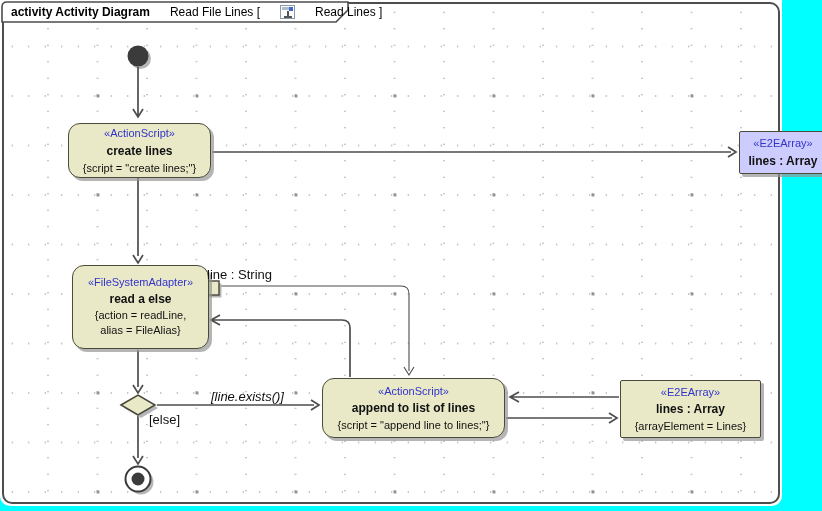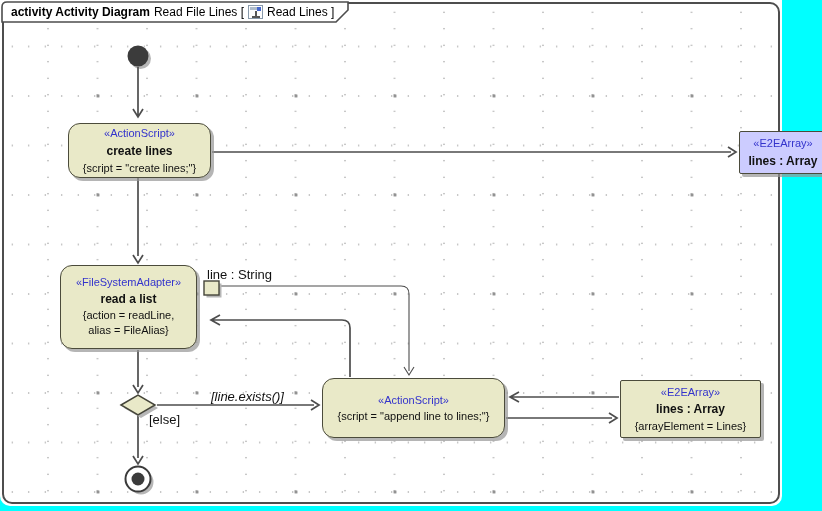--- a/index.html
+++ b/index.html
@@ -23,21 +23,21 @@
     background-size:99px 99px, 16.5px 49.5px, 49.5px 16.5px;
     background-position:44.5px 42.5px, 0 17.75px, 19.25px 0;
   }
   svg.overlay{position:absolute;left:0;top:0;width:822px;height:511px;}
   .flow{stroke:var(--edge,#4d4d4d);stroke-width:1.7;fill:none;}
   .flow.thin{stroke-width:1.1;}
   .nodestroke{stroke:#45453a;}
   .tabpath{fill:#ffffff;stroke:#4d4d4d;stroke-width:1.6;}
   .tab-text{
     position:absolute;left:11px;top:4px;height:16px;
-    display:flex;align-items:center;gap:4px;
+    display:flex;align-items:center;gap:20px;
     font-size:12px;color:#000;white-space:nowrap;
   }
   .tab-text .kind{font-weight:bold;}
   .dgicon{
     position:relative;display:inline-block;width:15px;height:14px;
     background:#fdfdfd;border:1px solid #8899aa;box-sizing:border-box;
   }
   .dgicon .bar{position:absolute;left:1px;top:1px;width:7px;height:3px;background:#aebccb;}
   .dgicon .blue{position:absolute;right:1px;top:1px;width:4px;height:4px;background:#4466cc;}
   .dgicon .stem{position:absolute;left:6px;top:5px;width:2px;height:5px;background:#555;}
@@ -116,34 +116,35 @@
   <div class="stereo">«ActionScript»</div>
   <div class="bname">create lines</div>
   <div class="spec">{script = "create lines;"}</div>
 </div>
 
 <div class="box square objnode" style="left:739px;top:131px;width:88px;height:43px;">
   <div class="stereo">«E2EArray»</div>
   <div class="bname">lines : Array</div>
 </div>
 
-<div class="box" style="left:60px;top:265px;width:137px;height:84px;line-height:1.42;">
+<div class="box" style="left:72px;top:265px;width:137px;height:84px;line-height:1.42;">
   <div class="stereo">«FileSystemAdapter»</div>
-  <div class="bname">read a list</div>
+  <div class="bname">read a else</div>
   <div class="spec">{action = readLine,</div>
   <div class="spec">alias = FileAlias}</div>
 </div>
 
 <span class="lbl" style="left:207px;top:267px;">line : String</span>
 
 <span class="lbl" style="left:211px;top:389px;font-style:italic;">[line.exists()]</span>
 <span class="lbl" style="left:149px;top:412px;">[else]</span>
 
 <div class="box" style="left:322px;top:378px;width:183px;height:60px;">
   <div class="stereo">«ActionScript»</div>
+  <div class="bname">append to list of lines</div>
   <div class="spec">{script = "append line to lines;"}</div>
 </div>
 
 <div class="box square" style="left:620px;top:380px;width:141px;height:58px;">
   <div class="stereo">«E2EArray»</div>
   <div class="bname">lines : Array</div>
   <div class="spec">{arrayElement = Lines}</div>
 </div>
 
 </body></html>

